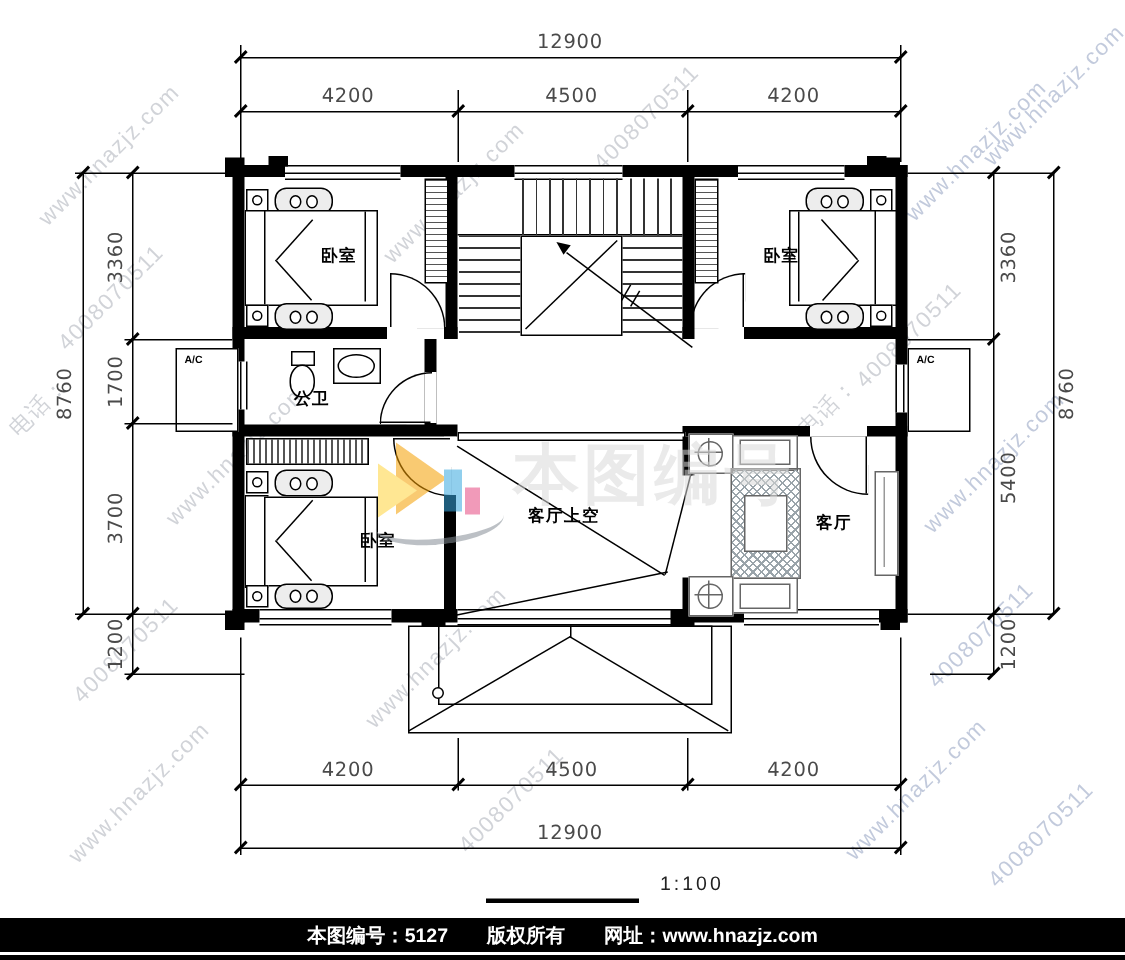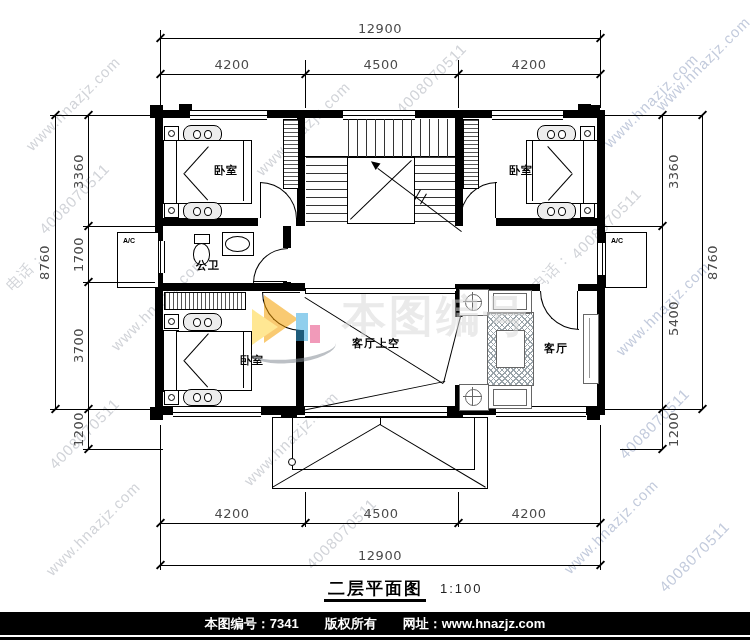--- a/index.html
+++ b/index.html
@@ -286,21 +286,20 @@
   <div class="tick" style="left:453px;top:522px"></div>
   <div class="tick" style="left:595px;top:522px"></div>
   <div class="dim" style="left:192px;top:506px;width:80px">4200</div>
   <div class="dim" style="left:341px;top:506px;width:80px">4500</div>
   <div class="dim" style="left:489px;top:506px;width:80px">4200</div>
   <div class="ln" style="left:160px;top:565px;width:440px;height:1px"></div>
   <div class="tick" style="left:155px;top:564px"></div>
   <div class="tick" style="left:595px;top:564px"></div>
   <div class="dim" style="left:330px;top:548px;width:100px">12900</div>
 
-  <div class="title-cn" style="left:328px;top:577px">二层平面图</div>
   <div class="ln" style="left:324px;top:599px;width:102px;height:3px"></div>
   <div class="title-scale" style="left:440px;top:581px">1:100</div>
 
   <div class="ln" style="left:50px;top:115px;width:105px;height:1px"></div>
   <div class="ln" style="left:83px;top:226px;width:72px;height:1px"></div>
   <div class="ln" style="left:83px;top:282px;width:72px;height:1px"></div>
   <div class="ln" style="left:50px;top:409px;width:105px;height:1px"></div>
   <div class="ln" style="left:83px;top:449px;width:80px;height:1px"></div>
   <div class="ln" style="left:88px;top:115px;width:1px;height:335px"></div>
   <div class="tick" style="left:83px;top:114px"></div>
@@ -330,16 +329,16 @@
   <div class="dim dimv" style="left:643px;top:311px;width:60px">5400</div>
   <div class="dim dimv" style="left:643px;top:422px;width:60px">1200</div>
   <div class="ln" style="left:702px;top:115px;width:1px;height:294px"></div>
   <div class="tick" style="left:697px;top:114px"></div>
   <div class="tick" style="left:697px;top:408px"></div>
   <div class="dim dimv" style="left:682px;top:255px;width:60px">8760</div>
 
 </div>
 
 <div class="footer">
-  <span>本图编号：7341</span>
+  <span>本图编号：5127</span>
   <span>版权所有</span>
   <span>网址：www.hnazjz.com</span>
 </div>
 
 </body></html>

